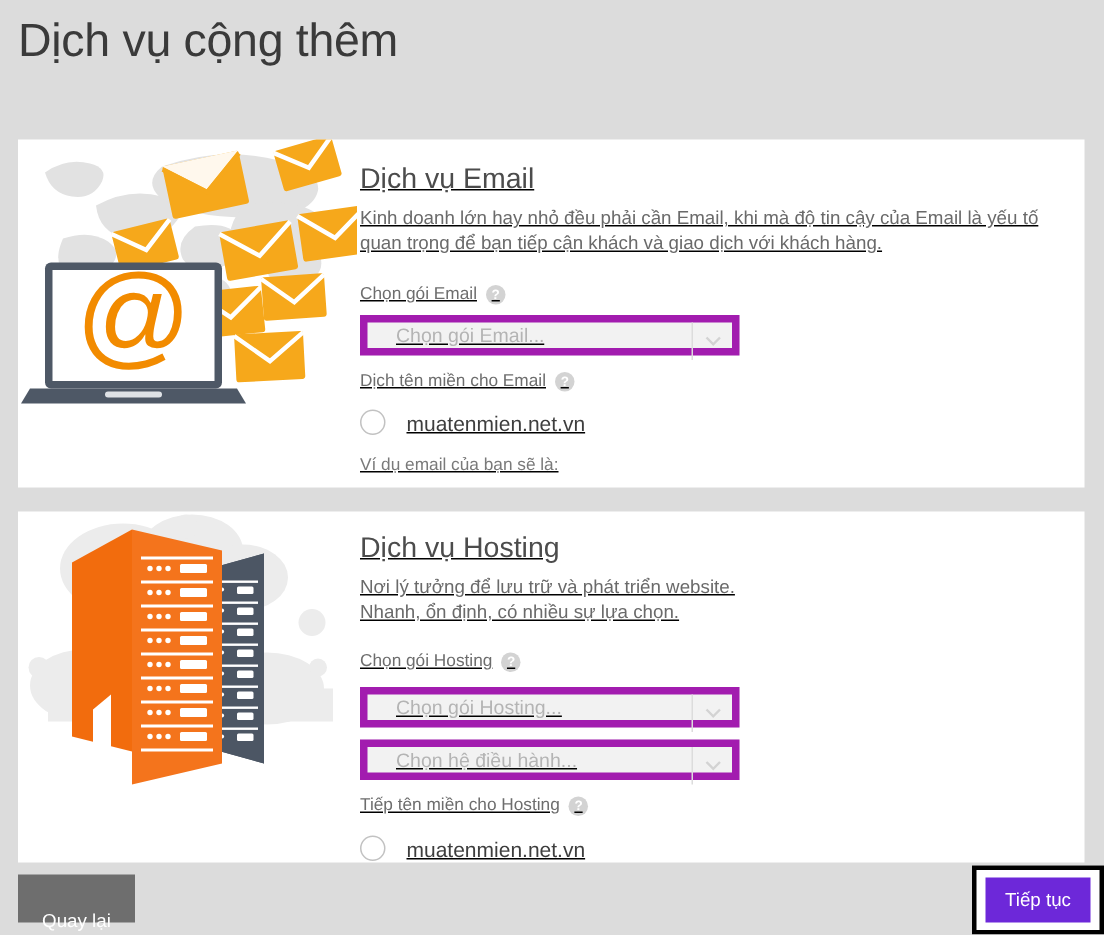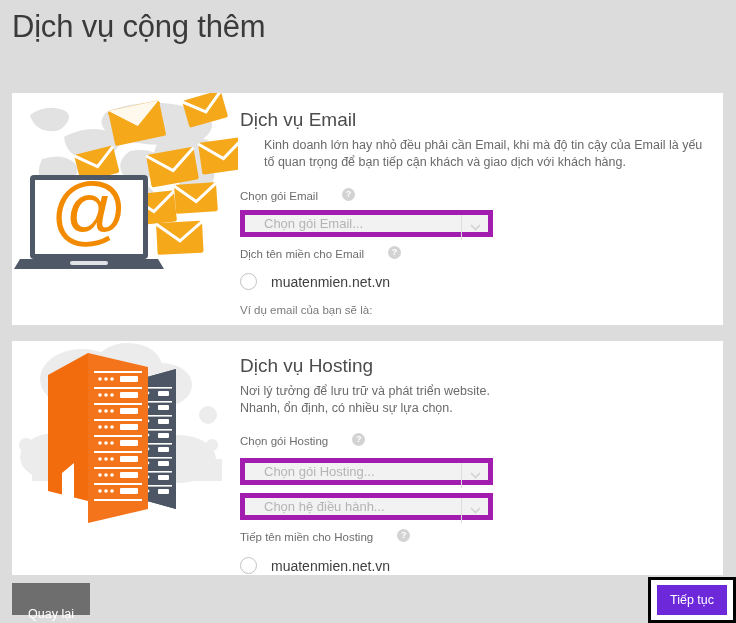--- a/index.html
+++ b/index.html
@@ -54,20 +54,21 @@
     height: 100%;
   }
   .illus svg { display: block; }
 
   
   .content {
     position: absolute;
     left: 228px;
     top: 0;
     right: 8px;
+    text-decoration: underline;
   }
 
   .svc-title {
     font-size: 19px;
     font-weight: 400;
     color: #4c4c4c;
     line-height: 24px;
     white-space: nowrap;
   }
 
@@ -76,21 +77,22 @@
     color: #6a6a6a;
     line-height: 17px;
     max-width: 462px;
   }
 
   .field-label {
     font-size: 11.5px;
     color: #6d6d6d;
     line-height: 16px;
     display: flex;
-    gap: 24px;
+    align-items: center;
+    gap: 6px;
     white-space: nowrap;
   }
 
   .help-icon {
     display: inline-block;
     width: 13px;
     height: 13px;
     border-radius: 50%;
     background: #d3d3d3;
     color: #ffffff;
@@ -268,21 +270,21 @@
           <path d="M8 166 h138 l6 10 H2 Z" fill="#4e5866"></path>
           <rect x="58" y="168" width="38" height="4" rx="2" fill="#dfe2e6"></rect>
         </g>
 
         <text x="77" y="143" font-family="Liberation Sans, sans-serif" font-size="76" fill="#f28b00" text-anchor="middle">@</text>
       </svg>
     </div>
 
     <div class="content">
       <div class="svc-title" style="margin-top:15px;">Dịch vụ Email</div>
-      <div class="svc-desc" style="margin-top:5px;margin-left:24px;">Kinh doanh lớn hay nhỏ đều phải cần Email, khi mà độ tin cậy của Email là yếu tố quan trọng để bạn tiếp cận khách và giao dịch với khách hàng.</div>
+      <div class="svc-desc" style="margin-top:5px;">Kinh doanh lớn hay nhỏ đều phải cần Email, khi mà độ tin cậy của Email là yếu tố quan trọng để bạn tiếp cận khách và giao dịch với khách hàng.</div>
 
       <div class="field-label" style="margin-top:17px;">
         <span>Chọn gói Email</span>
         <span class="help-icon">?</span>
       </div>
 
       <div class="select-box" style="margin-top:6px;">
         <span class="select-text">Chọn gói Email...</span>
         <span class="select-arrow">
           <svg width="11" height="7" viewBox="0 0 11 7" aria-hidden="true">

